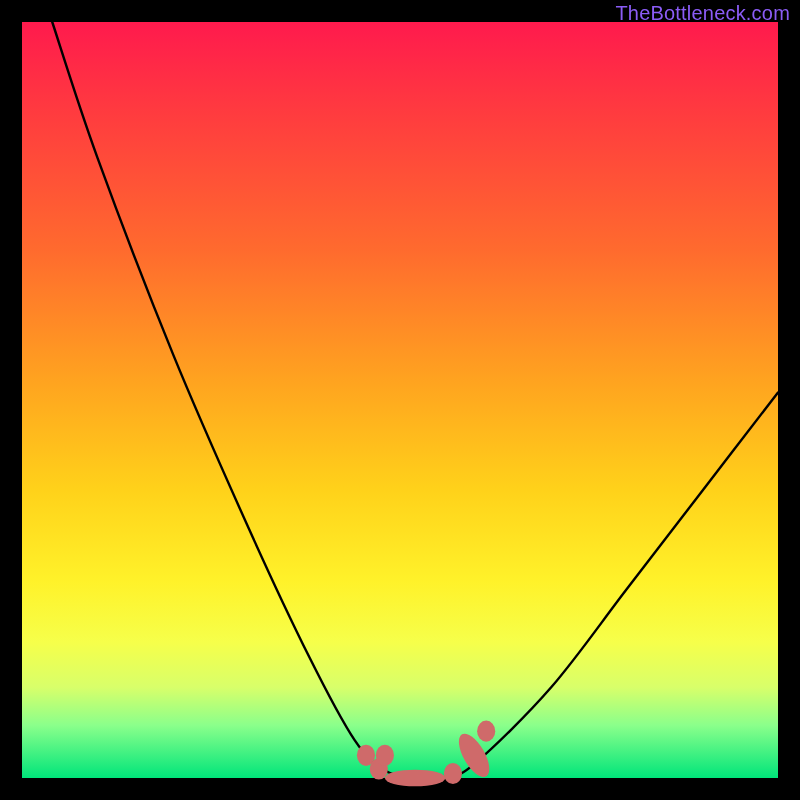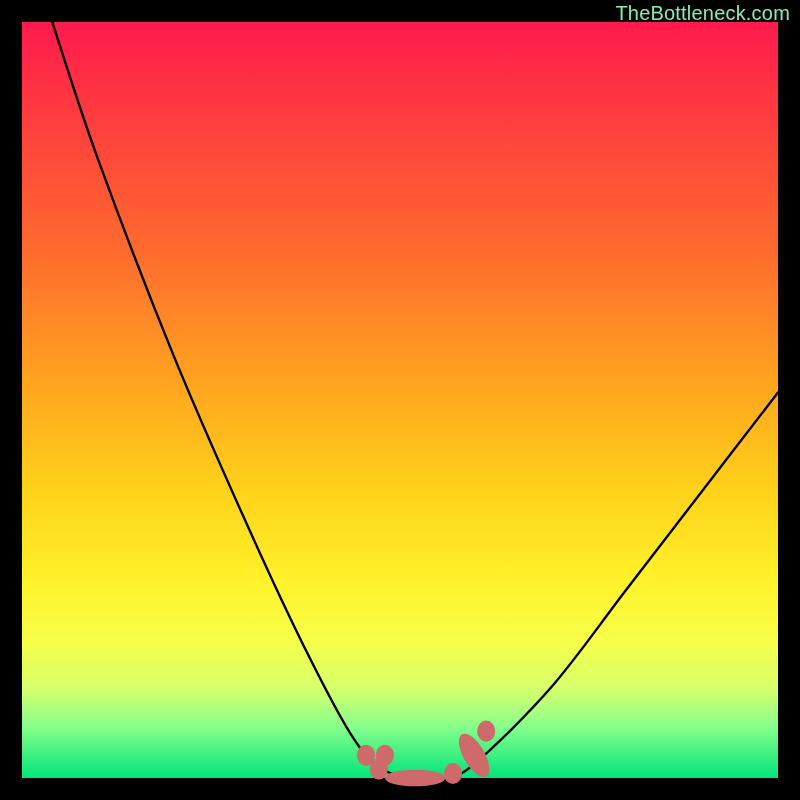--- a/index.html
+++ b/index.html
@@ -34,21 +34,21 @@
       #fff22a 74%,
       #f6ff4a 82%,
       #d8ff6a 88%,
       #8bff8b 93%,
       #00e57a 100%);
   }
   .watermark {
     position: absolute;
     top: 2px;
     right: 10px;
-    color: #86efac;
+    color: #8b5cf6;
     font-size: 20px;
     font-weight: 500;
     letter-spacing: 0.2px;
     user-select: none;
   }
   svg.curve {
     position: absolute;
     top: 0;
     left: 0;
     width: 756px;

